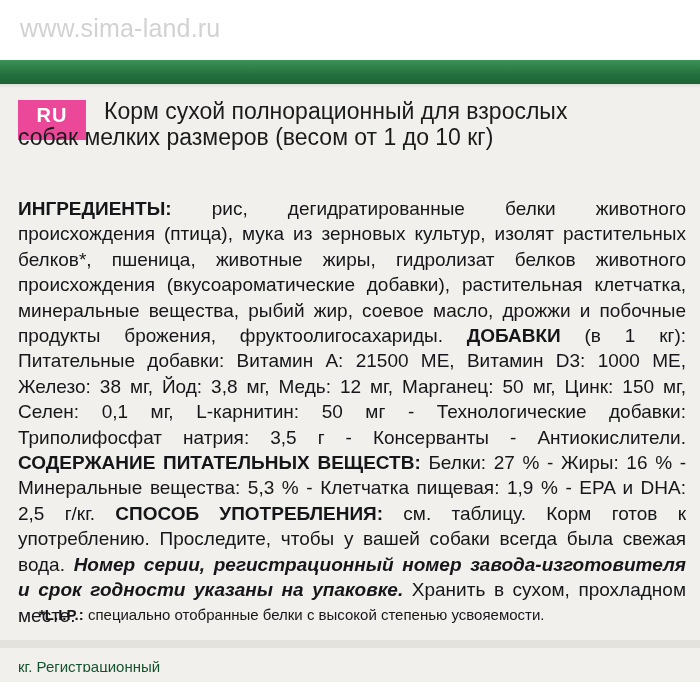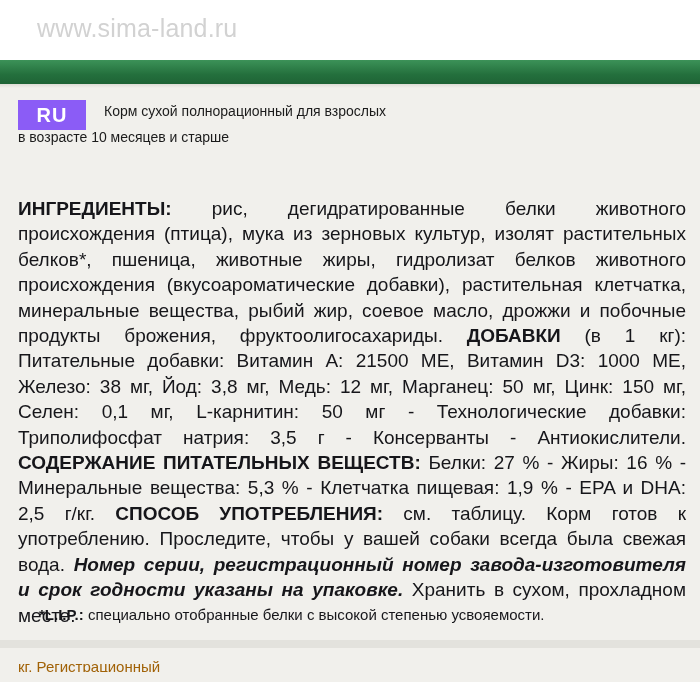--- a/index.html
+++ b/index.html
@@ -18,21 +18,21 @@
     position: relative;
     width: 700px;
     height: 700px;
     background: #ffffff;
     overflow: hidden;
   }
   
   .watermark {
     position: absolute;
     top: 14px;
-    left: 37px;
+    left: 20px;
     font-size: 25px;
     letter-spacing: 0.2px;
     color: #d2d2d2;
     font-family: "Liberation Sans", sans-serif;
     white-space: nowrap;
     z-index: 5;
     user-select: none;
   }
   
   .green-band {
@@ -70,36 +70,36 @@
     position: absolute;
     top: 14px;
     left: 18px;
     right: 12px;
   }
   .ru-badge {
     position: absolute;
     top: 2px;
     left: 0;
     width: 68px;
-    height: 30px;
-    background: #8b5cf6;
+    height: 40px;
+    background: #ec4899;
     color: #ffffff;
     font-size: 20px;
     font-weight: bold;
     letter-spacing: 1px;
     text-align: center;
     line-height: 30px;
     font-family: "Liberation Sans", sans-serif;
   }
   .header-text {
     position: absolute;
     left: 86px;
     top: 0;
     width: 596px;
-    font-size: 14px;
+    font-size: 23px;
     line-height: 26px;
     color: #1b1b1b;
     font-family: "Liberation Sans", sans-serif;
   }
   .header-text .l1 { display: block; }
   .header-text .l2 { display: block; margin-left: -86px; }
   .header-text .l3 { display: block; margin-left: -86px; }
 
   
   .body-text {
@@ -132,21 +132,21 @@
   }
   .footnote b { font-weight: bold; }
   
   .cutoff {
     position: absolute;
     top: 572px;
     left: 18px;
     width: 668px;
     font-size: 15px;
     line-height: 22px;
-    color: #a16207;
+    color: #14532d;
     overflow: hidden;
     height: 16px;
     font-family: "Liberation Sans", sans-serif;
   }
   .grey-strip {
     position: absolute;
     top: 556px;
     left: 0;
     width: 700px;
     height: 8px;
@@ -171,21 +171,21 @@
   <div class="green-band">
     <div class="shine"></div>
   </div>
 
   <div class="label">
 
     <div class="header-row">
       <div class="ru-badge">RU</div>
       <div class="header-text">
         <span class="l1">Корм сухой полнорационный для взрослых</span>
-        <span class="l3">в возрасте 10 месяцев и старше</span>
+        <span class="l2">собак мелких размеров (весом от 1 до 10 кг)</span>
       </div>
     </div>
 
     <div class="body-text"><b>ИНГРЕДИЕНТЫ:</b><span> рис, дегидратированные белки животного происхождения (птица), мука из зерновых культур, изолят растительных белков*, пшеница, животные жиры, гидролизат белков животного происхождения (вкусоароматические добавки), растительная клетчатка, минеральные вещества, рыбий жир, соевое масло, дрожжи и побочные продукты брожения, фруктоолигосахариды. </span><b>ДОБАВКИ</b><span> (в 1 кг): Питательные добавки: Витамин А: 21500 МЕ, Витамин D3: 1000 МЕ, Железо: 38 мг, Йод: 3,8 мг, Медь: 12 мг, Марганец: 50 мг, Цинк: 150 мг, Селен: 0,1 мг, L-карнитин: 50 мг - Технологические добавки: Триполифосфат натрия: 3,5 г - Консерванты - Антиокислители. </span><b>СОДЕРЖАНИЕ ПИТАТЕЛЬНЫХ ВЕЩЕСТВ:</b><span> Белки: 27 % - Жиры: 16 % - Минеральные вещества: 5,3 % - Клетчатка пищевая: 1,9 % - EPA и DHA: 2,5 г/кг. </span><b>СПОСОБ УПОТРЕБЛЕНИЯ:</b><span> см. таблицу. Корм готов к употреблению. Проследите, чтобы у вашей собаки всегда была свежая вода. </span><i class="bi">Номер серии, регистрационный номер завода-изготовителя и срок годности указаны на упаковке.</i><span> Хранить в сухом, прохладном месте.</span></div>
 
     <div class="grey-strip"></div>
 
     <div class="footnote"><b>*L.I.P.:</b><span> специально отобранные белки с высокой степенью усвояемости.</span></div>
 
     <div class="cutoff">кг. Регистрационный</div>

